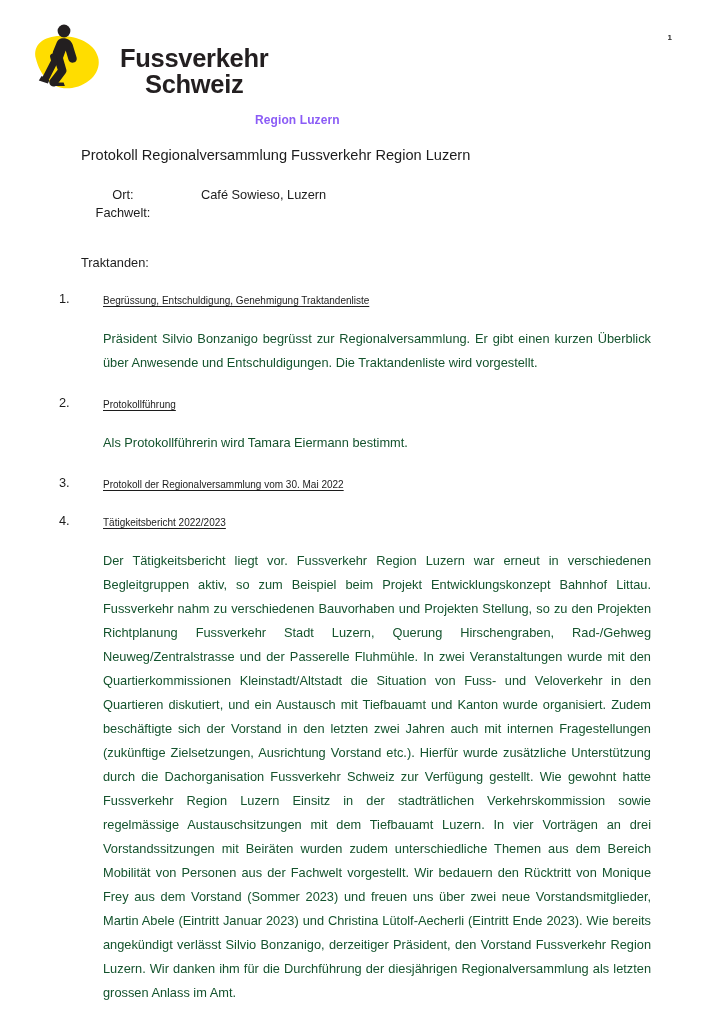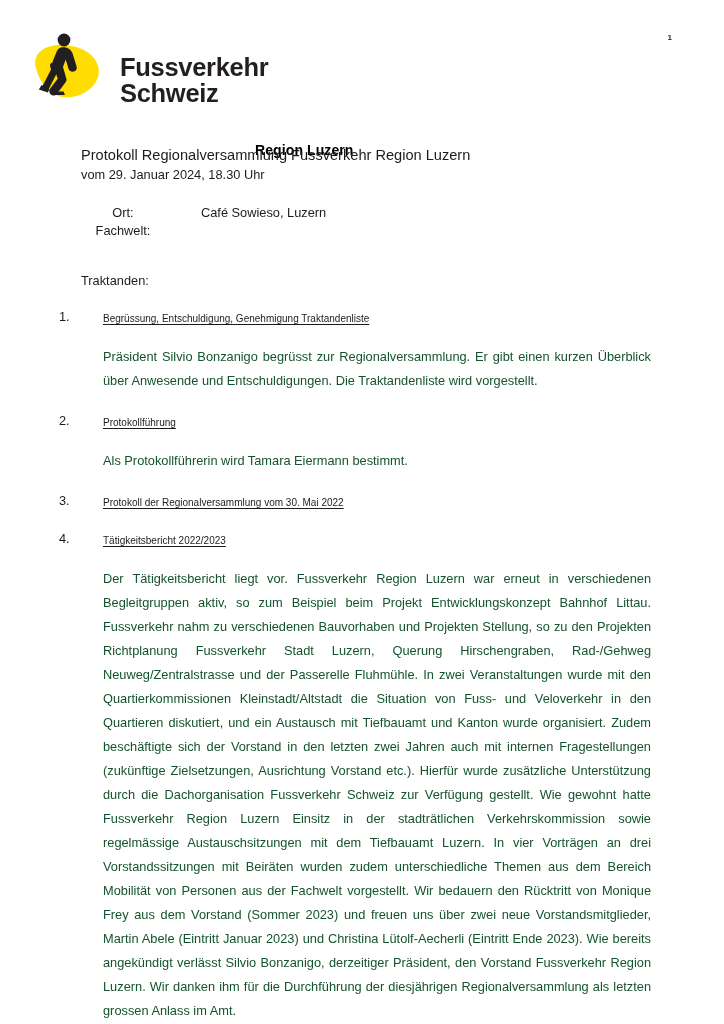--- a/index.html
+++ b/index.html
@@ -31,21 +31,21 @@
     text-align: right;
     font-size: 8px;
     font-weight: bold;
     color: #2a2a2a;
     letter-spacing: 0;
   }
 
   
   .header {
     position: absolute;
-    top: 28px;
+    top: 19px;
     left: 22px;
     width: 660px;
     height: 88px;
   }
 
   .logo-mark {
     position: absolute;
     left: 0;
     top: 0;
     width: 86px;
@@ -57,32 +57,31 @@
     position: absolute;
     left: 98px;
     top: 26px;
     font-weight: bold;
     font-size: 25.5px;
     line-height: 26px;
     letter-spacing: -0.3px;
     color: #231f20;
     white-space: nowrap;
   }
-  .wordmark .line2 { display: block; }
+  .wordmark .line2 { display: block; text-align: center; }
 
   .region-label {
     position: absolute;
     left: 233px;
     top: 94px;
     font-weight: bold;
-    font-size: 14px;
+    font-size: 12px;
     letter-spacing: 0.1px;
-    color: #000000;
-    white-space: nowrap;
-    margin-top: 20px;
+    color: #8b5cf6;
+    white-space: nowrap;
   }
 
   
   .doc {
     position: absolute;
     left: 81px;
     top: 146px;
     width: 570px;
   }
 
@@ -186,21 +185,20 @@
       <span class="line2">Schweiz</span>
     </div>
 
     <div class="region-label">Region Luzern</div>
 
   </div>
 
   <div class="doc">
 
     <div class="doc-title">Protokoll Regionalversammlung Fussverkehr Region Luzern</div>
-    <div class="doc-subtitle">vom 29. Januar 2024, 18.30 Uhr</div>
 
     <div class="meta">
       <div class="meta-row">
         <span class="meta-label">Ort:</span>
         <span class="meta-value">Café Sowieso, Luzern</span>
       </div>
       <div class="meta-row">
         <span class="meta-label">Fachwelt:</span>
       </div>
     </div>

